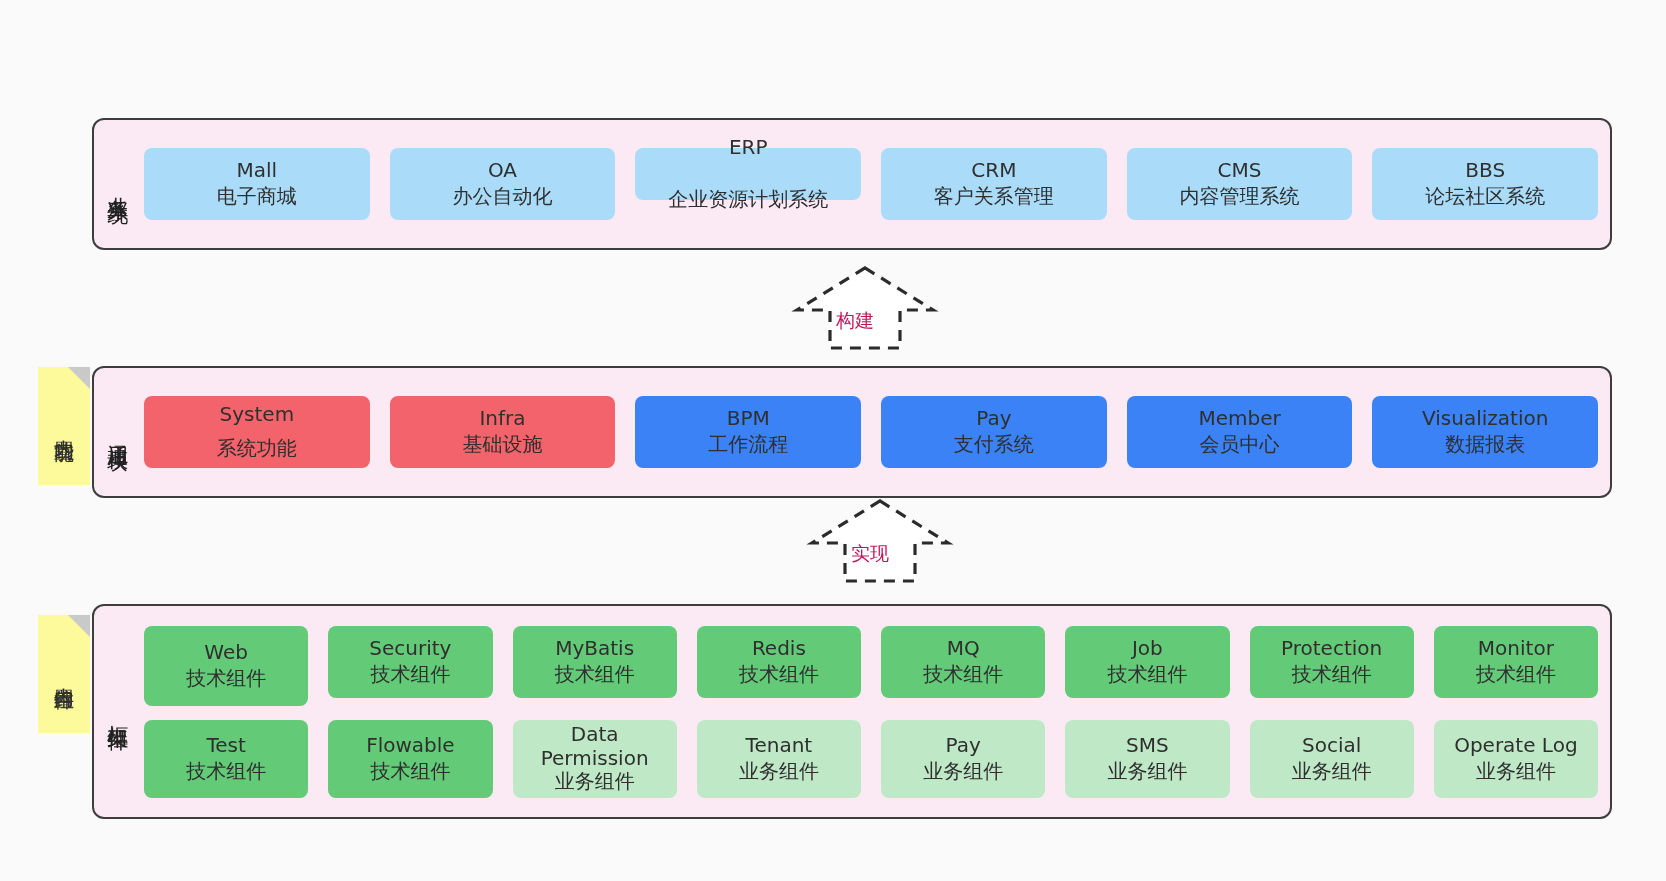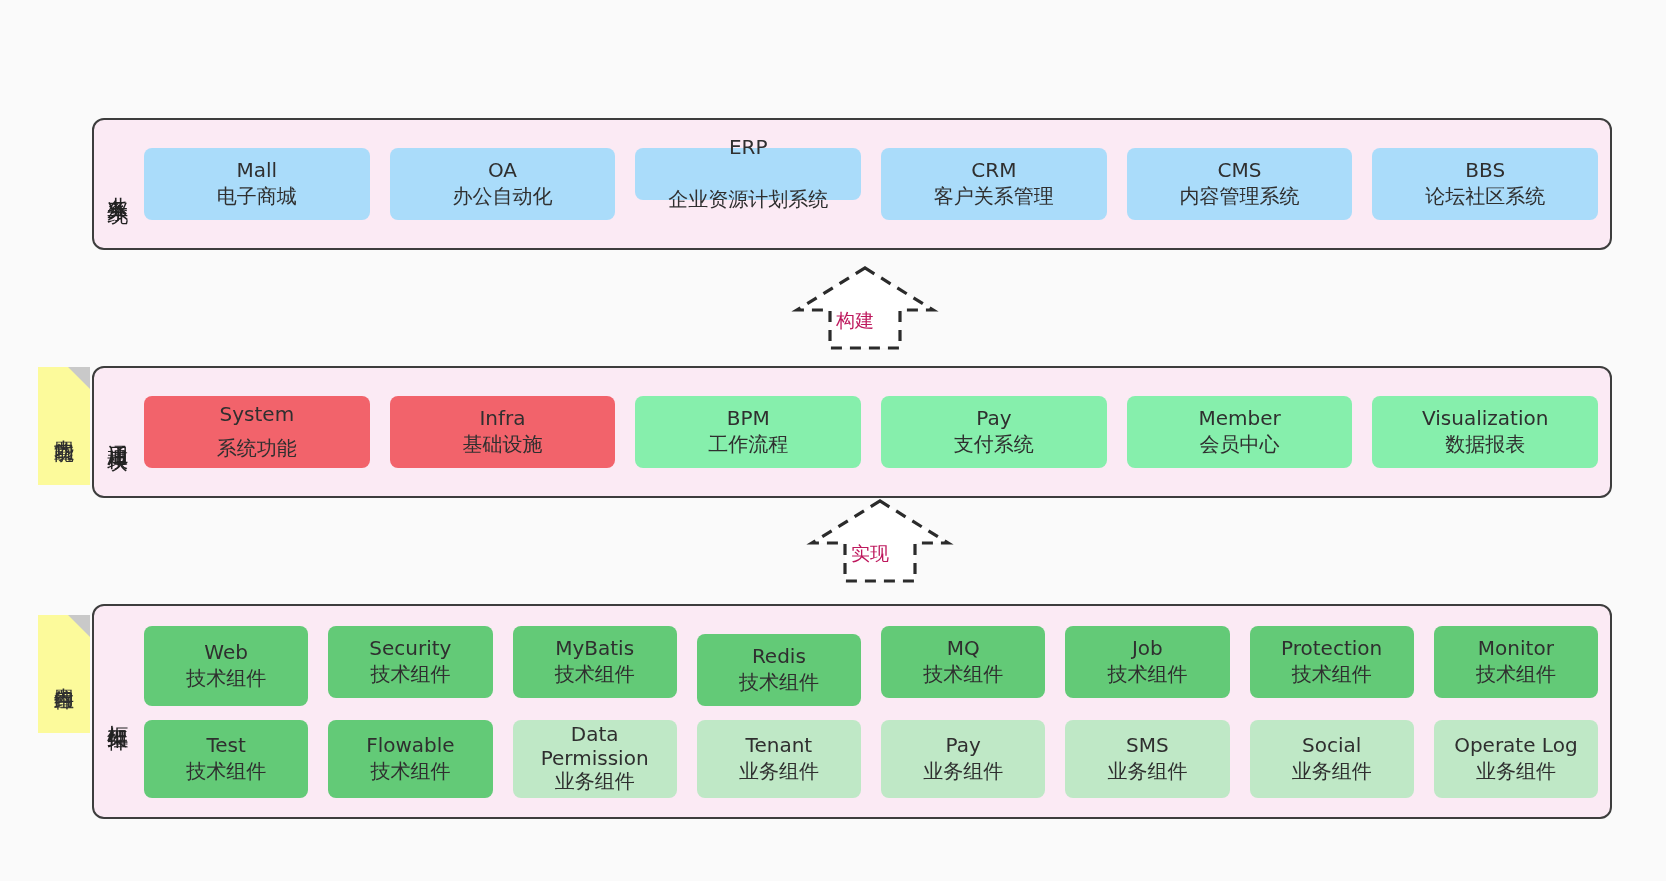--- a/index.html
+++ b/index.html
@@ -71,21 +71,21 @@
     box-sizing: border-box;
     padding: 6px 4px;
   }
   .cell .t1 { white-space: nowrap; }
   .cell .t2 { white-space: nowrap; }
   .cell.wrap .t1 { white-space: normal; }
 
   
   .c-blue       { background: #aadcfa; }
   .c-red        { background: #f2636b; }
-  .c-pink       { background: #86efac; }
+  .c-pink       { background: #3b82f6; }
   .c-green      { background: #63ca77; }
   .c-lightgreen { background: #bfe8c6; }
 
   
   .note {
     position: absolute;
     background: #fcfa9b;
     font-size: 20px;
     line-height: 1.15;
     color: #2f2f2f;
@@ -223,21 +223,21 @@
           <span class="t2">技术组件</span>
         </div>
         <div class="cell c-green" style="height:72px;">
           <span class="t1">Security</span>
           <span class="t2">技术组件</span>
         </div>
         <div class="cell c-green" style="height:72px;">
           <span class="t1">MyBatis</span>
           <span class="t2">技术组件</span>
         </div>
-        <div class="cell c-green" style="height:72px;margin-top:8px;">
+        <div class="cell c-green" style="height:72px;">
           <span class="t1">Redis</span>
           <span class="t2">技术组件</span>
         </div>
         <div class="cell c-green" style="height:72px;">
           <span class="t1">MQ</span>
           <span class="t2">技术组件</span>
         </div>
         <div class="cell c-green" style="height:72px;">
           <span class="t1">Job</span>
           <span class="t2">技术组件</span>

